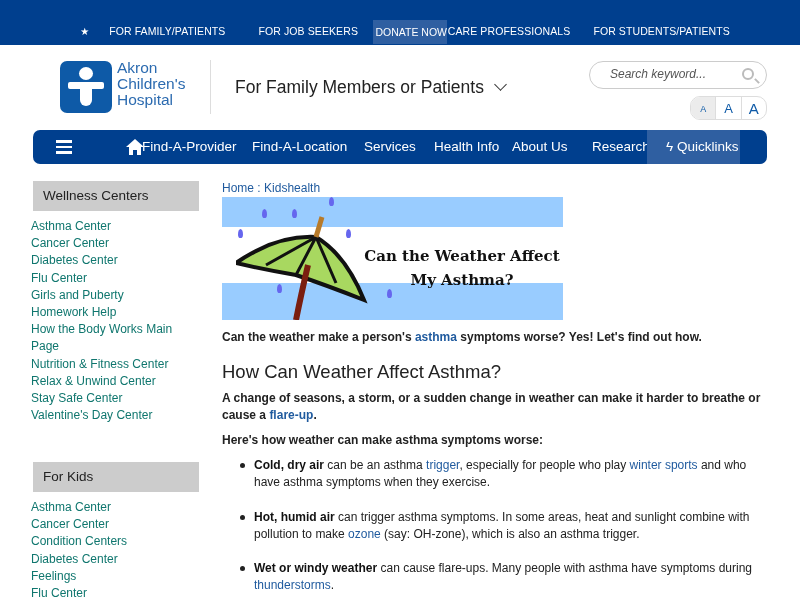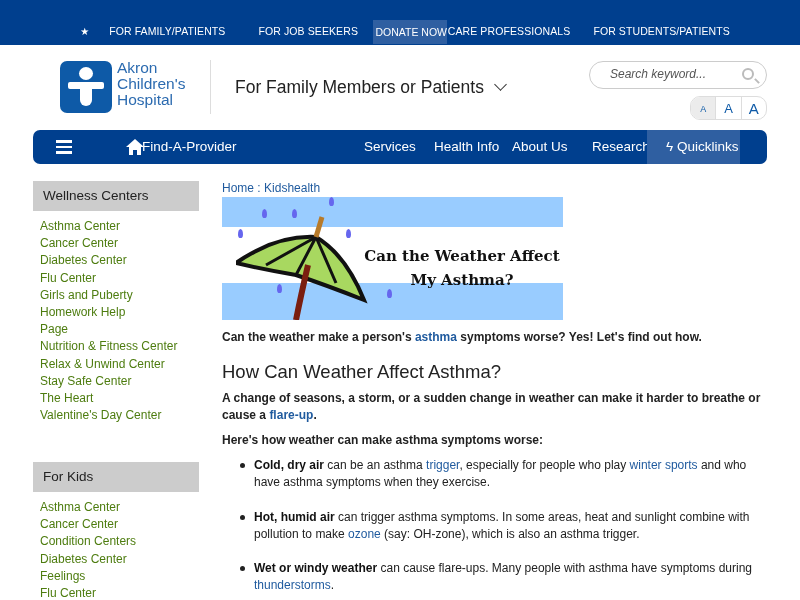--- a/index.html
+++ b/index.html
@@ -41,21 +41,21 @@
   .hamb { position: absolute; left: 23px; top: 10px; width: 16px; height: 14px; cursor: pointer; }
   .hamb i { display: block; height: 2.5px; background: #fff; margin-bottom: 3.2px; }
   .home { position: absolute; left: 93px; top: 9px; width: 18px; height: 16px; cursor: pointer; }
   .home .roof { position: absolute; left: 0; top: 0; width: 0; height: 0; border-left: 9px solid transparent; border-right: 9px solid transparent; border-bottom: 8px solid #fff; }
   .home .base { position: absolute; left: 3px; top: 8px; width: 12px; height: 8px; background: #fff; }
   .home .door { position: absolute; left: 7px; top: 11px; width: 4px; height: 5px; background: #003f8e; }
   .quick { position: absolute; left: 614px; top: 0; width: 93px; height: 34px; background: #2f5fa1; }
 
   
   .side-head { position: absolute; left: 33px; width: 166px; height: 30px; background: #ccc; font-size: 13.5px; color: #222; padding-left: 10px; line-height: 30px; }
-  .side-list { position: absolute; left: 40px; width: 160px; font-size: 12px; line-height: 17.2px; color: #4d7c0f; }
+  .side-list { position: absolute; left: 31px; width: 160px; font-size: 12px; line-height: 17.2px; color: #0f766e; }
   .side-list div { cursor: pointer; }
 
   
   .crumb { position: absolute; left: 222px; top: 181px; font-size: 12px; color: #1f5a9e; }
   .crumb span { cursor: pointer; }
   .banner { position: absolute; left: 222px; top: 197px; width: 341px; height: 123px; background: #fff; overflow: hidden; }
   .band1 { position: absolute; left: 0; top: 0; width: 341px; height: 30px; background: #99ccff; }
   .band2 { position: absolute; left: 0; top: 86px; width: 341px; height: 37px; background: #99ccff; }
   .banner-title { position: absolute; left: 140px; top: 47px; width: 200px; text-align: center; font-family: "DejaVu Serif", serif; font-weight: bold; font-size: 15px; line-height: 24px; color: #111; }
   .drop { position: absolute; width: 5px; height: 9px; background: #6666ee; border-radius: 50% 50% 50% 50% / 60% 60% 40% 40%; }
@@ -110,42 +110,43 @@
       <i></i>
       <i></i>
       <i></i>
     </div>
   <div class="home">
       <div class="roof"></div>
       <div class="base"></div>
       <div class="door"></div>
     </div>
   <div class="item" style="left:101px">Find-A-Provider</div>
+  <div class="item" style="left:211px">Find-A-Location</div>
   <div class="item" style="left:323px">Services</div>
   <div class="item" style="left:393px">Health Info</div>
   <div class="item" style="left:471px">About Us</div>
   <div class="item" style="left:551px">Research</div>
   <div class="quick">
     <div class="item" style="left:11px"><span>ϟ</span> <span>Quicklinks</span></div>
   </div>
 </div>
 
 <div class="side-head" style="top:181px">Wellness Centers</div>
 <div class="side-list" style="top:218px">
   <div>Asthma Center</div>
   <div>Cancer Center</div>
   <div>Diabetes Center</div>
   <div>Flu Center</div>
   <div>Girls and Puberty</div>
   <div>Homework Help</div>
+  <div>How the Body Works Main</div>
   <div>Page</div>
   <div>Nutrition &amp; Fitness Center</div>
   <div>Relax &amp; Unwind Center</div>
   <div>Stay Safe Center</div>
-  <div>The Heart</div>
   <div>Valentine's Day Center</div>
 </div>
 <div class="side-head" style="top:462px">For Kids</div>
 <div class="side-list" style="top:499px">
   <div>Asthma Center</div>
   <div>Cancer Center</div>
   <div>Condition Centers</div>
   <div>Diabetes Center</div>
   <div>Feelings</div>
   <div>Flu Center</div>

